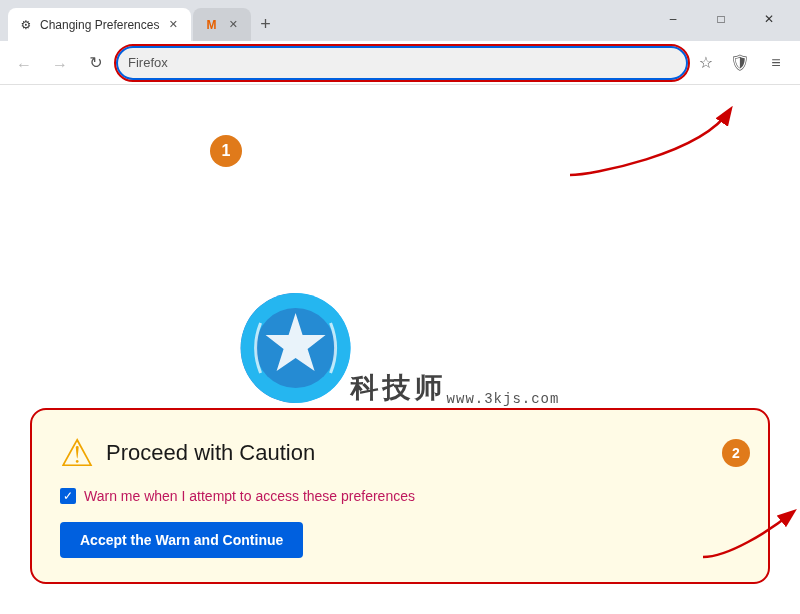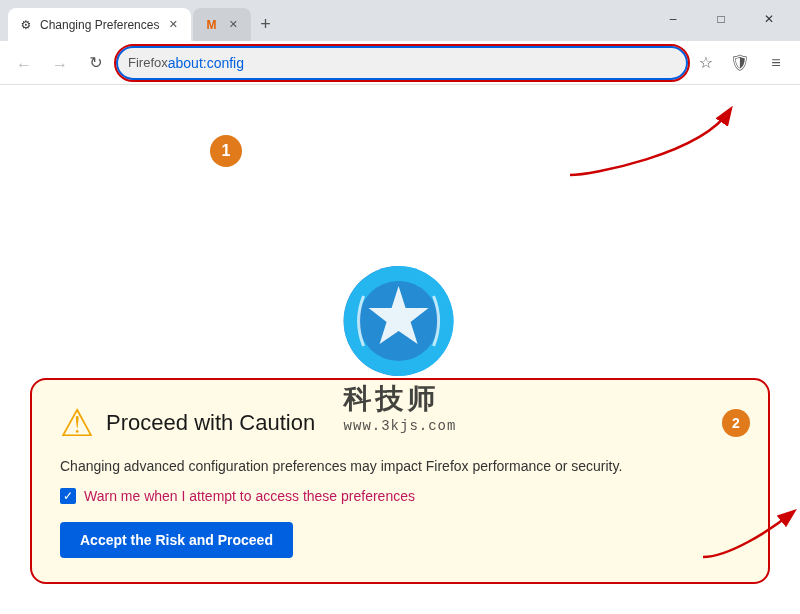--- a/index.html
+++ b/index.html
@@ -94,20 +94,21 @@
 
     .address-bar-wrapper {
       flex: 1;
       display: flex;
       align-items: center;
       background: #f0f0f0;
       border: 2px solid #0060df;
       border-radius: 20px;
       height: 34px;
       padding: 0 10px;
+      gap: 6px;
       position: relative;
     }
     .address-text {
       font-size: 14px; color: #0060df; flex: 1;
     }
     
     .address-bar-highlight {
       position: absolute;
       top: -4px; left: -4px; right: -4px; bottom: -4px;
       border: 2.5px solid #cc0000;
@@ -213,22 +214,21 @@
     
     .watermark {
       position: absolute;
       top: 50%;
       left: 50%;
       transform: translate(-50%, -50%);
       pointer-events: none;
       opacity: 0.85;
       z-index: 10;
       display: flex;
-      flex-direction: column;
-      align-items: flex-start;
+      align-items: flex-end;
     }
     .watermark-logo {
       width: 110px; height: 110px;
       border-radius: 50%;
       background: conic-gradient(#00aaff 0deg 180deg, #0066cc 180deg 360deg);
       position: relative;
       overflow: hidden;
       margin-bottom: 4px;
     }
     .watermark-text-cn {
@@ -295,21 +295,20 @@
 </div>
 
 <div class="nav-bar">
   <div class="nav-btn disabled">←</div>
   <div class="nav-btn disabled">→</div>
   <div class="nav-btn">↻</div>
 
   <div class="address-bar-wrapper">
     <div class="address-bar-highlight"></div>
     <span style="font-size:13px; color:#555;">Firefox</span>
-    <span class="address-text">about:config</span>
   </div>
 
   <div class="bookmark-btn">☆</div>
   <div class="toolbar-icon">🛡</div>
   <div class="toolbar-icon">≡</div>
 </div>
 
 <div class="page-content">
 
   <div class="step-badge step-badge-1">1</div>
@@ -340,28 +339,27 @@
     <span class="watermark-url">www.3kjs.com</span>
   </div>
 
   <div class="warning-card">
     <div class="warning-header">
       <span class="warning-triangle">⚠</span>
       <h2 class="warning-title">Proceed with Caution</h2>
 
       <div class="card-step-badge">2</div>
     </div>
-    <p class="warning-body">Changing advanced configuration preferences may impact Firefox performance or security.</p>
     <div class="checkbox-row">
       <div class="checkbox-box">
         <span class="checkbox-check">✓</span>
       </div>
       <label class="checkbox-label">Warn me when I attempt to access these preferences</label>
     </div>
-    <button class="accept-btn">Accept the Risk and Proceed</button>
+    <button class="accept-btn">Accept the Warn and Continue</button>
 
     
     <svg style="position:absolute; right:-30px; bottom: 20px; width:100px; height:60px;" viewBox="0 0 100 60" xmlns="http://www.w3.org/2000/svg">
       <defs>
         <marker id="arrowhead2" markerWidth="8" markerHeight="8" refX="6" refY="3" orient="auto">
           <polygon points="0 0, 8 3, 0 6" fill="#cc0000"></polygon>
         </marker>
       </defs>
       <path d="M 5 55 C 30 55, 70 30, 95 10" stroke="#cc0000" stroke-width="2.5" fill="none" marker-end="url(#arrowhead2)"></path>
     </svg>

